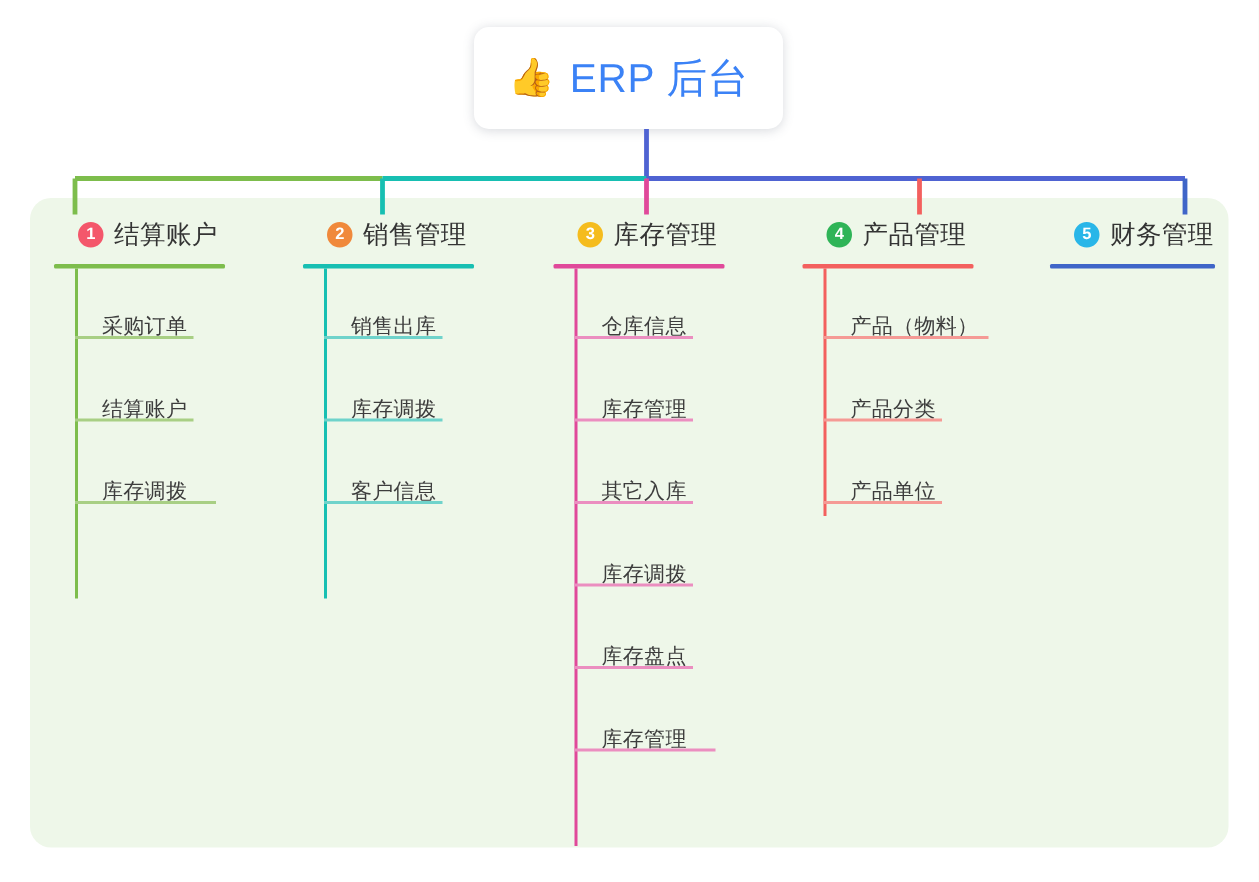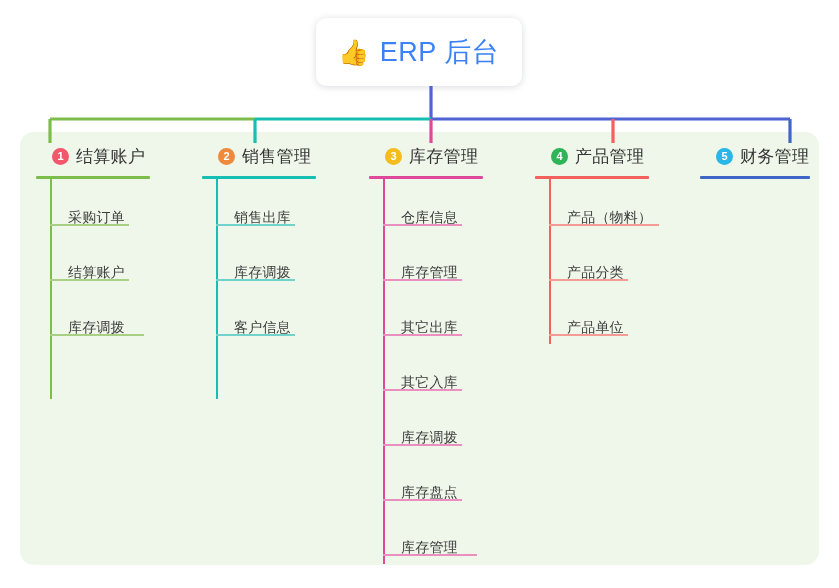--- a/index.html
+++ b/index.html
@@ -218,24 +218,20 @@
           <div class="col-spine" style="background: rgb(224, 73, 154); height: 385px;"></div>
           <div class="leaf">
             <span class="leaf-text">仓库信息</span>
             <div class="leaf-underline" style="background: rgb(235, 142, 192); width: 79px;"></div>
           </div>
           <div class="leaf">
             <span class="leaf-text">库存管理</span>
             <div class="leaf-underline" style="background: rgb(235, 142, 192); width: 79px;"></div>
           </div>
           <div class="leaf">
-            <span class="leaf-text">其它出库</span>
-            <div class="leaf-underline" style="background: rgb(235, 142, 192); width: 79px;"></div>
-          </div>
-          <div class="leaf">
             <span class="leaf-text">其它入库</span>
             <div class="leaf-underline" style="background: rgb(235, 142, 192); width: 79px;"></div>
           </div>
           <div class="leaf">
             <span class="leaf-text">库存调拨</span>
             <div class="leaf-underline" style="background: rgb(235, 142, 192); width: 79px;"></div>
           </div>
           <div class="leaf">
             <span class="leaf-text">库存盘点</span>
             <div class="leaf-underline" style="background: rgb(235, 142, 192); width: 79px;"></div>

